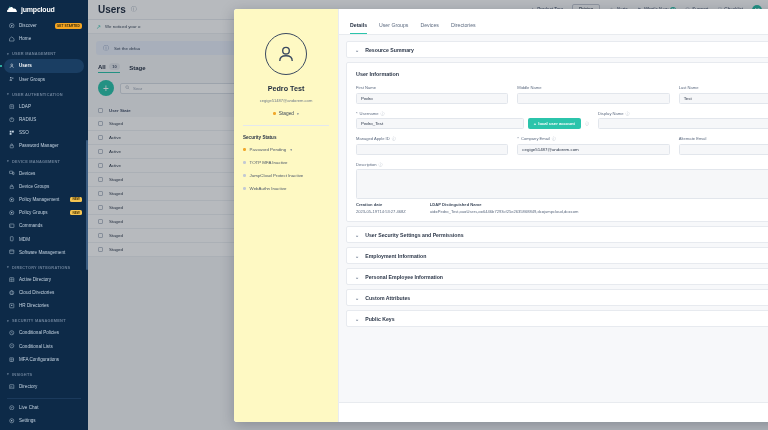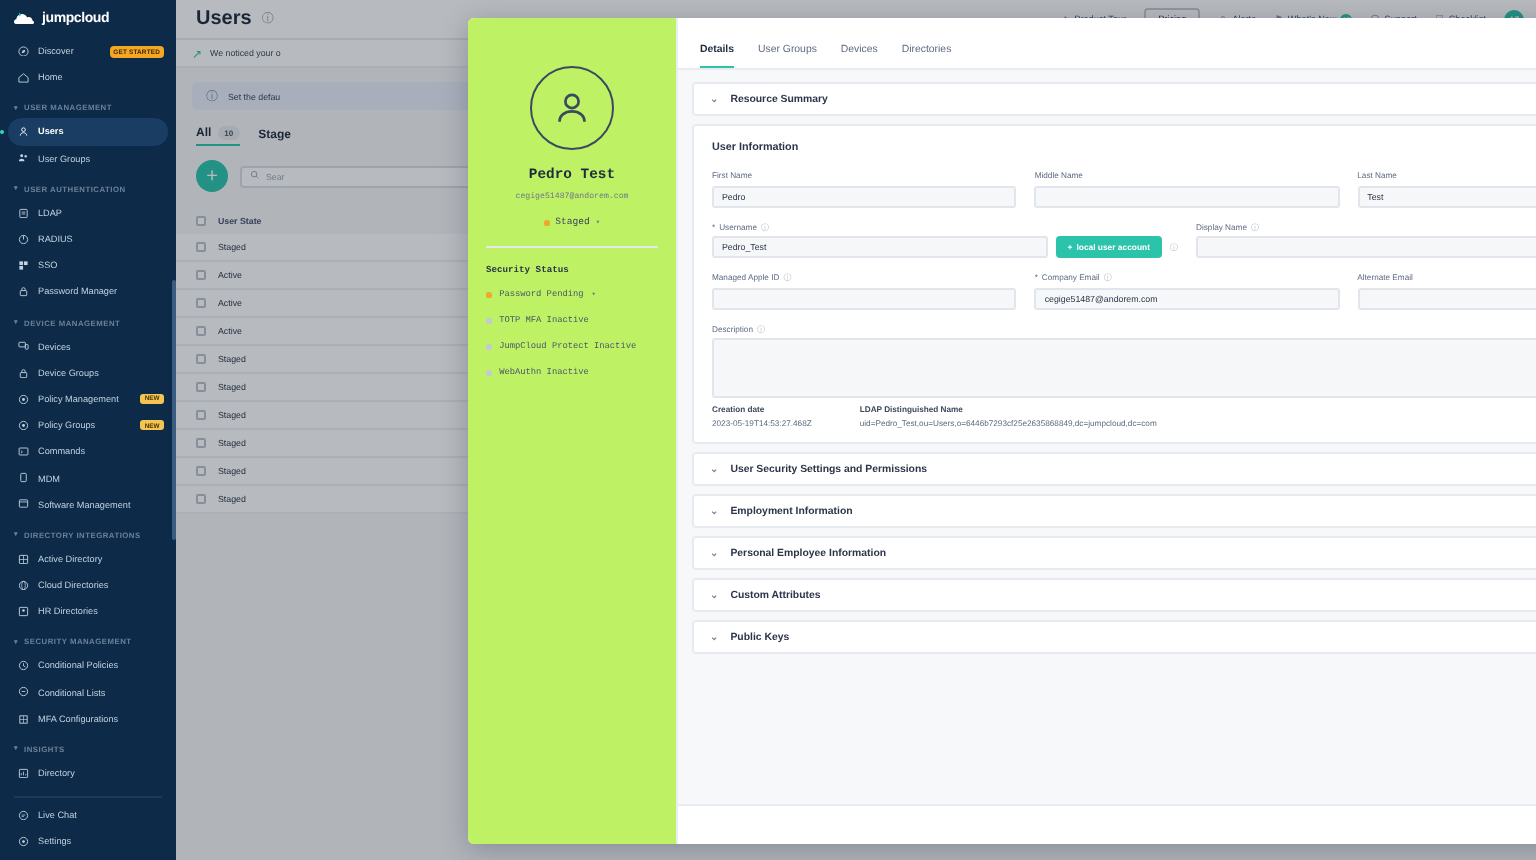--- a/index.html
+++ b/index.html
@@ -117,22 +117,22 @@
   
   .overlay { position:absolute; inset:0; background:rgba(18,26,40,0.30); }
   .modal {
     position:absolute; left:146px; top:9px; width:614px; height:413px;
     background:#fff; border-radius:3px; box-shadow:0 3px 14px rgba(10,20,40,.25);
     display:flex; overflow:hidden;
   }
 
   
   .profile {
-    width:105px; flex:0 0 105px; background:#bef264; border-right:1px solid #e9ecf1;
-    padding:24px 9px 0 9px; text-align:center;font-family:Liberation Mono, monospace;
+    width:105px; flex:0 0 105px; background:#fef9c3; border-right:1px solid #e9ecf1;
+    padding:24px 9px 0 9px; text-align:center;
   }
   .avatar-big {
     width:42px; height:42px; border-radius:50%; border:1.3px solid #3b4a60;
     margin:0 auto 9px auto; display:flex; align-items:center; justify-content:center;
   }
   .pname { font-size:7.2px; font-weight:700; color:#1f2b3e; margin-bottom:5px; }
   .pemail { font-size:4.1px; color:#6b7889; margin-bottom:8px; word-break:break-all; }
   .pstate {
     display:flex; align-items:center; justify-content:center; gap:3px;
     font-size:4.8px; color:#3a4658; padding-bottom:9px; border-bottom:1px solid #e4e8ee;

